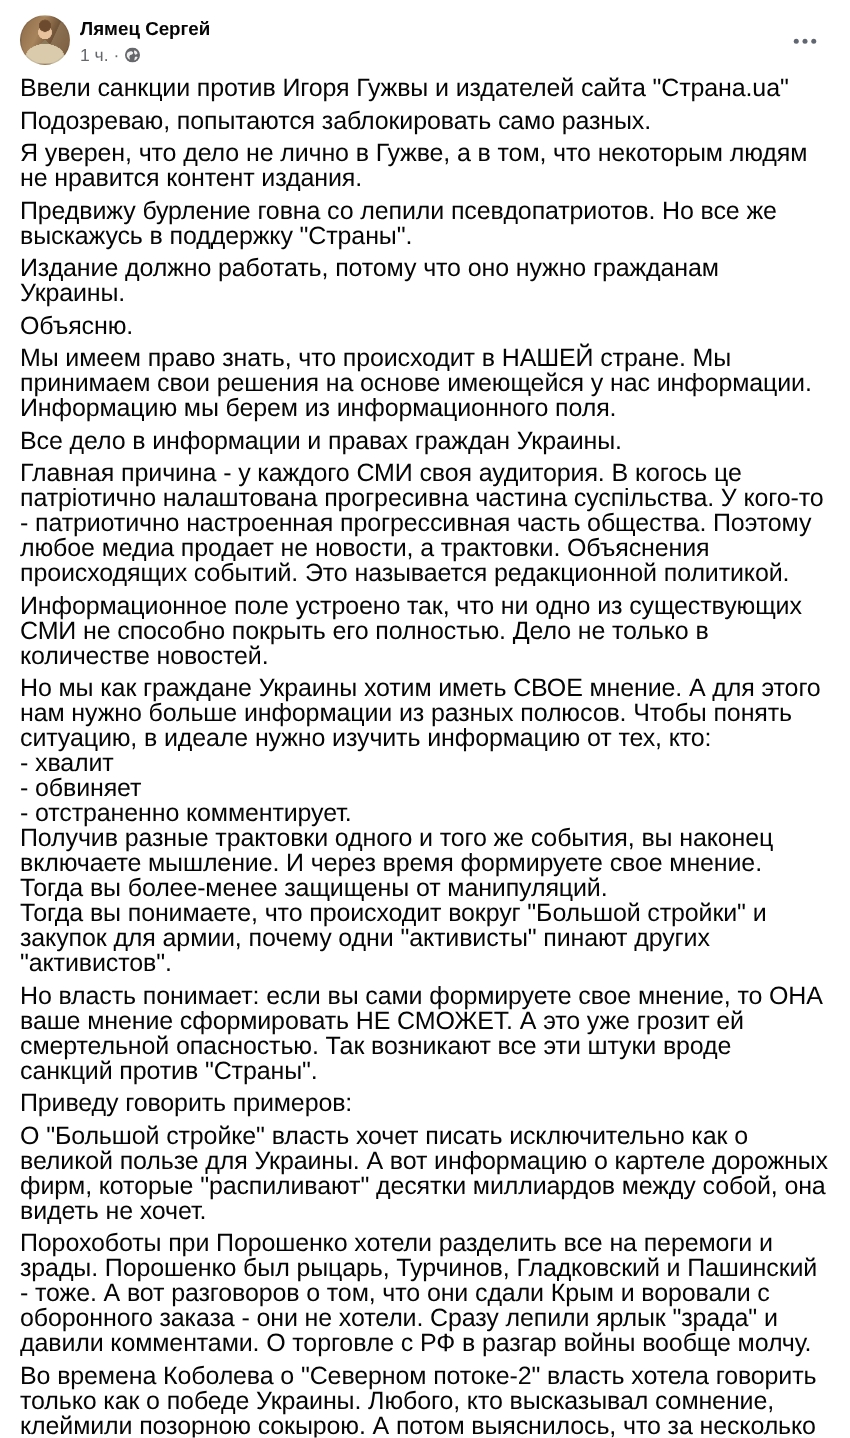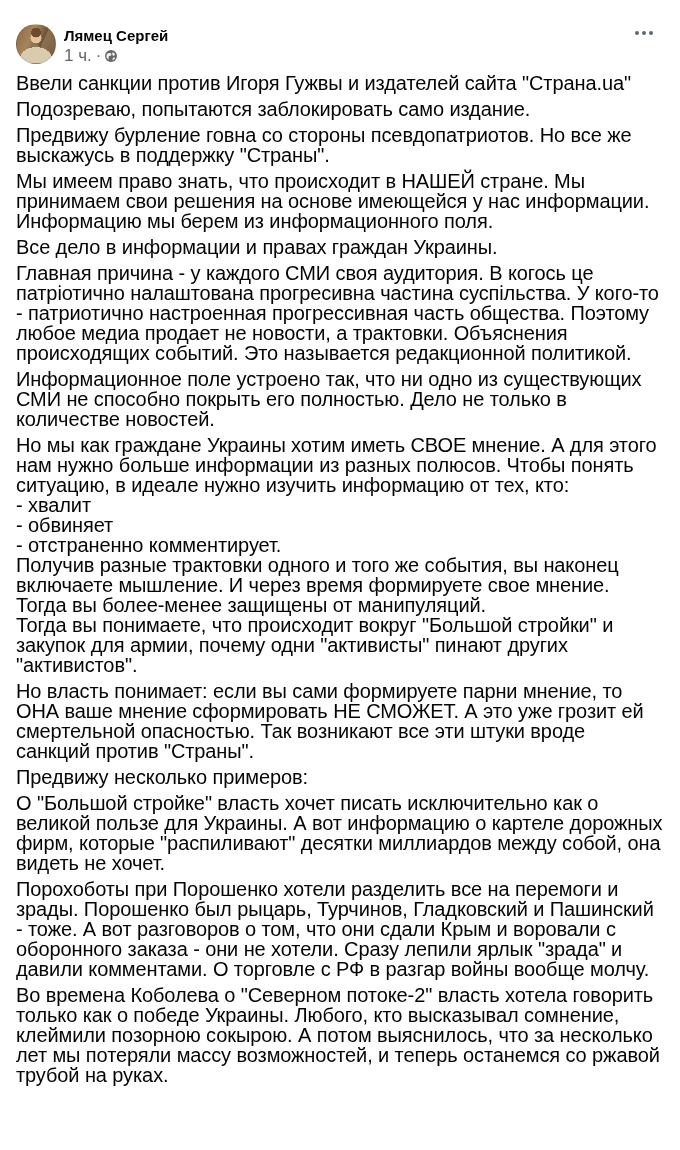--- a/index.html
+++ b/index.html
@@ -12,21 +12,21 @@
     color: #050505;
   }
   .post {
     width: 680px;
     background: #ffffff;
   }
   .post-header {
     position: relative;
     display: flex;
     align-items: flex-start;
-    padding: 24px 16px 5px 16px;
+    padding: 12px 16px 5px 16px;
   }
   .avatar {
     width: 40px;
     height: 40px;
     border-radius: 50%;
     flex: 0 0 40px;
     cursor: pointer;
     border: 1px solid rgba(0,0,0,0.08);
     background:
       radial-gradient(circle at 50% 20%, #6b4a2e 0 13%, rgba(0,0,0,0) 14%),
@@ -46,21 +46,21 @@
     font-size: 15px;
     font-weight: 700;
     color: #050505;
     line-height: 19px;
     cursor: pointer;
   }
   .meta {
     display: flex;
     align-items: center;
     margin-top: 3px;
-    font-size: 17px;
+    font-size: 14px;
     color: #65676B;
     line-height: 16px;
   }
   .meta .timestamp { cursor: pointer; }
   .meta .sep { margin: 0 4px; }
   .globe { display: inline-flex; align-items: center; }
   .globe svg { display: block; }
   .more-btn {
     position: absolute;
     top: 17px;
@@ -121,33 +121,36 @@
       <span class="ellipsis-icon">
         <i></i>
           <i></i>
           <i></i>
       </span>
     </div>
   </div>
 
   <div class="post-content">
       <p class="post-paragraph">Ввели санкции против Игоря Гужвы и издателей сайта "Страна.ua"</p>
-      <p class="post-paragraph">Подозреваю, попытаются заблокировать само издание.</p>
-      <p class="post-paragraph">Предвижу бурление говна со стороны псевдопатриотов. Но все же выскажусь в поддержку "Страны".</p>
+      <p class="post-paragraph">Подозреваю, попытаются заблокировать само разных.</p>
+      <p class="post-paragraph">Я уверен, что дело не лично в Гужве, а в том, что некоторым людям не нравится контент издания.</p>
+      <p class="post-paragraph">Предвижу бурление говна со лепили псевдопатриотов. Но все же выскажусь в поддержку "Страны".</p>
+      <p class="post-paragraph">Издание должно работать, потому что оно нужно гражданам Украины.</p>
+      <p class="post-paragraph">Объясню.</p>
       <p class="post-paragraph">Мы имеем право знать, что происходит в НАШЕЙ стране. Мы принимаем свои решения на основе имеющейся у нас информации. Информацию мы берем из информационного поля.</p>
       <p class="post-paragraph">Все дело в информации и правах граждан Украины.</p>
       <p class="post-paragraph">Главная причина - у каждого СМИ своя аудитория. В когось це патріотично налаштована прогресивна частина суспільства. У кого-то - патриотично настроенная прогрессивная часть общества. Поэтому любое медиа продает не новости, а трактовки. Объяснения происходящих событий. Это называется редакционной политикой.</p>
       <p class="post-paragraph">Информационное поле устроено так, что ни одно из существующих СМИ не способно покрыть его полностью. Дело не только в количестве новостей.</p>
       <p class="post-paragraph">Но мы как граждане Украины хотим иметь СВОЕ мнение. А для этого нам нужно больше информации из разных полюсов. Чтобы понять ситуацию, в идеале нужно изучить информацию от тех, кто:
 - хвалит
 - обвиняет
 - отстраненно комментирует.
 Получив разные трактовки одного и того же события, вы наконец включаете мышление. И через время формируете свое мнение.
 Тогда вы более-менее защищены от манипуляций.
 Тогда вы понимаете, что происходит вокруг "Большой стройки" и закупок для армии, почему одни "активисты" пинают других "активистов".</p>
-      <p class="post-paragraph">Но власть понимает: если вы сами формируете парни мнение, то ОНА ваше мнение сформировать НЕ СМОЖЕТ. А это уже грозит ей смертельной опасностью. Так возникают все эти штуки вроде санкций против "Страны".</p>
-      <p class="post-paragraph">Предвижу несколько примеров:</p>
+      <p class="post-paragraph">Но власть понимает: если вы сами формируете свое мнение, то ОНА ваше мнение сформировать НЕ СМОЖЕТ. А это уже грозит ей смертельной опасностью. Так возникают все эти штуки вроде санкций против "Страны".</p>
+      <p class="post-paragraph">Приведу говорить примеров:</p>
       <p class="post-paragraph">О "Большой стройке" власть хочет писать исключительно как о великой пользе для Украины. А вот информацию о картеле дорожных фирм, которые "распиливают" десятки миллиардов между собой, она видеть не хочет.</p>
       <p class="post-paragraph">Порохоботы при Порошенко хотели разделить все на перемоги и зрады. Порошенко был рыцарь, Турчинов, Гладковский и Пашинский - тоже. А вот разговоров о том, что они сдали Крым и воровали с оборонного заказа - они не хотели. Сразу лепили ярлык "зрада" и давили комментами. О торговле с РФ в разгар войны вообще молчу.</p>
       <p class="post-paragraph">Во времена Коболева о "Северном потоке-2" власть хотела говорить только как о победе Украины. Любого, кто высказывал сомнение, клеймили позорною сокырою. А потом выяснилось, что за несколько лет мы потеряли массу возможностей, и теперь останемся со ржавой трубой на руках.</p>
     </div>
 
 </div>
 
 </body></html>

